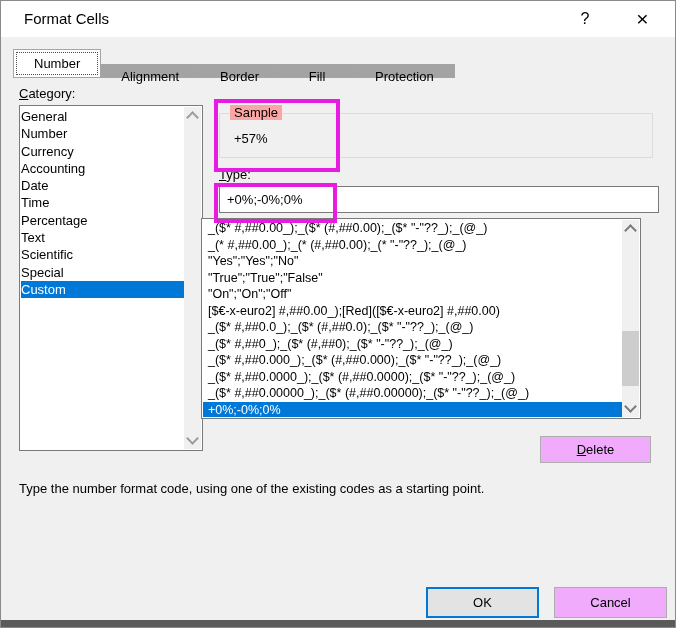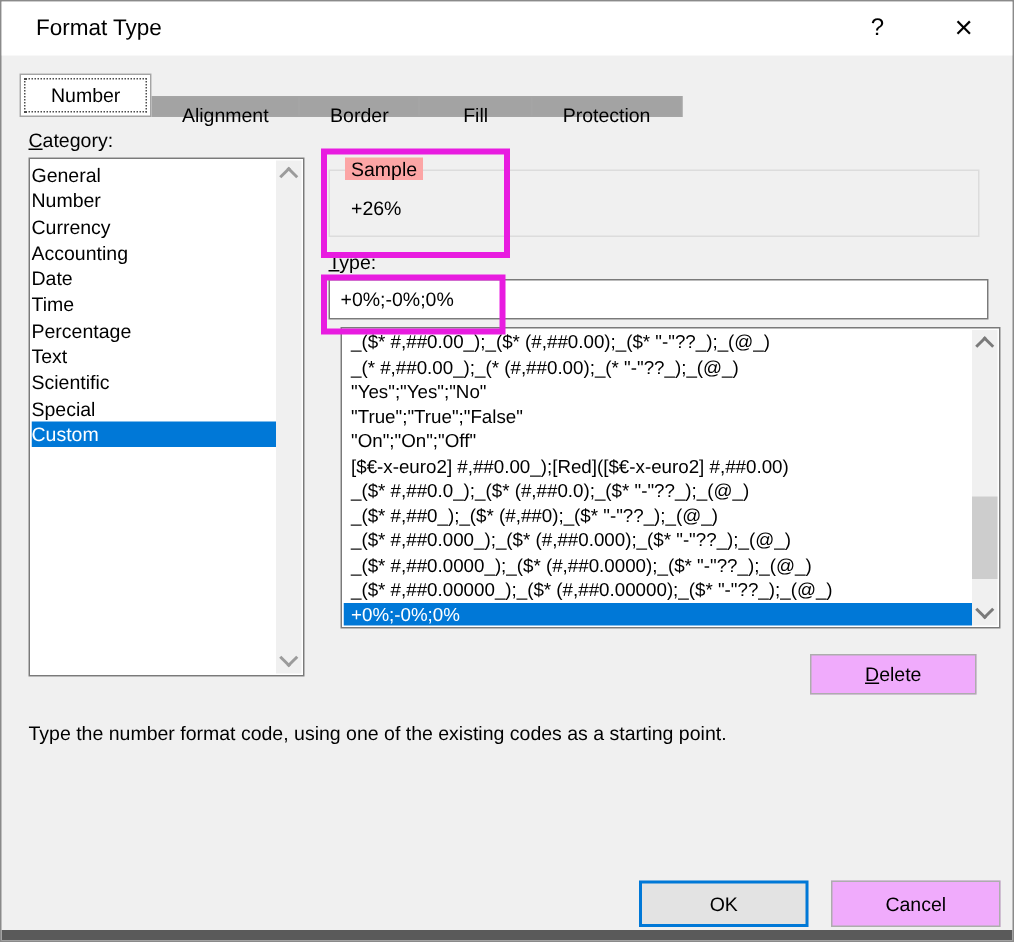--- a/index.html
+++ b/index.html
@@ -46,21 +46,21 @@
   .sample-group{position:absolute;left:218px;top:112px;width:434px;height:45px;border:1px solid #DCDCDC;box-sizing:border-box;}
   .sample-caption{position:absolute;left:10px;top:-9px;background:#fca5a5;padding:0 4px;font-size:13px;}
   .sample-value{position:absolute;left:14px;top:17px;font-size:13px;}
   
   .type-label{position:absolute;left:218px;top:166px;font-size:13px;}
   .type-input{
     position:absolute;left:218px;top:185px;width:440px;height:27px;box-sizing:border-box;
     background:#fff;border:1px solid #7A7A7A;font-size:13px;line-height:25px;padding-left:7px;
   }
   
-  .format-list{left:226px;top:217px;width:440px;height:201px;}
+  .format-list{left:200px;top:217px;width:440px;height:201px;}
   .fmt-items{position:absolute;left:1px;top:1px;right:18px;bottom:1px;overflow:hidden;}
   .fmt-item{font-size:12.5px;line-height:16.55px;padding-left:5px;white-space:nowrap;overflow:hidden;}
   .fmt-item.selected{background:#0078D7;color:#fff;}
   
   .btn{position:absolute;box-sizing:border-box;background:#f0abfc;border:1px solid #ADADAD;font-size:13px;text-align:center;}
   .delete-btn{left:539px;top:435px;width:111px;height:27px;line-height:25px;}
   .ok-btn{left:425px;top:586px;width:113px;height:31px;line-height:27px;border:2px solid #0078D7;background:#E3E3E3;}
   .cancel-btn{left:553px;top:586px;width:113px;height:31px;line-height:29px;}
   .instruction{position:absolute;left:18px;top:480px;font-size:13px;}
   
@@ -69,21 +69,21 @@
   .ann-type{left:213px;top:182px;width:115px;height:32px;}
   .bottom-strip{position:absolute;left:0;bottom:0;width:100%;height:7px;background:#5A5A5A;}
   u{text-decoration:underline;}
 </style>
 </head>
 <body>
 
 <div class="dialog" style="background: rgb(240, 240, 240);">
 
   <div class="titlebar" style="background: rgb(255, 255, 255);">
-    <div class="title">Format Type</div>
+    <div class="title">Format Cells</div>
     <div class="tb-btn help-btn">
       <span>?</span>
     </div>
     <div class="tb-btn close-btn">
       <span>×</span>
     </div>
   </div>
 
   <div class="tab-strip">
       <div class="tab active">Number</div>
@@ -114,21 +114,21 @@
           <span class="chev u cat-chev"></span>
         </div>
       <div class="scroll-arrow down">
           <span class="chev d cat-chev"></span>
         </div>
     </div>
   </div>
 
   <div class="sample-group">
     <div class="sample-caption">Sample</div>
-    <div class="sample-value">+26%</div>
+    <div class="sample-value">+57%</div>
   </div>
 
   <div class="type-label"><u>T</u><span>ype:</span></div>
 
   <div class="type-input">+0%;-0%;0%</div>
 
   <div class="listbox format-list">
     <div class="fmt-items">
         <div class="fmt-item">_($* #,##0.00_);_($* (#,##0.00);_($* "-"??_);_(@_)</div>
         <div class="fmt-item">_(* #,##0.00_);_(* (#,##0.00);_(* "-"??_);_(@_)</div>

